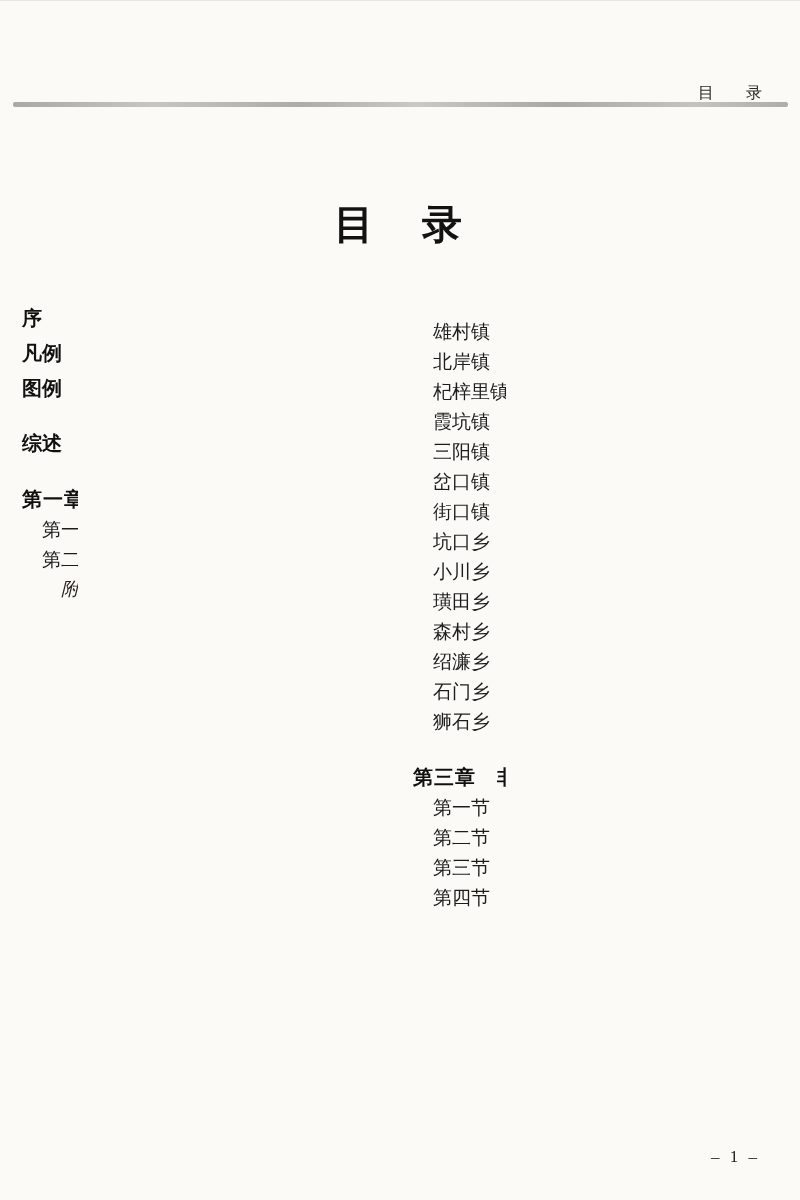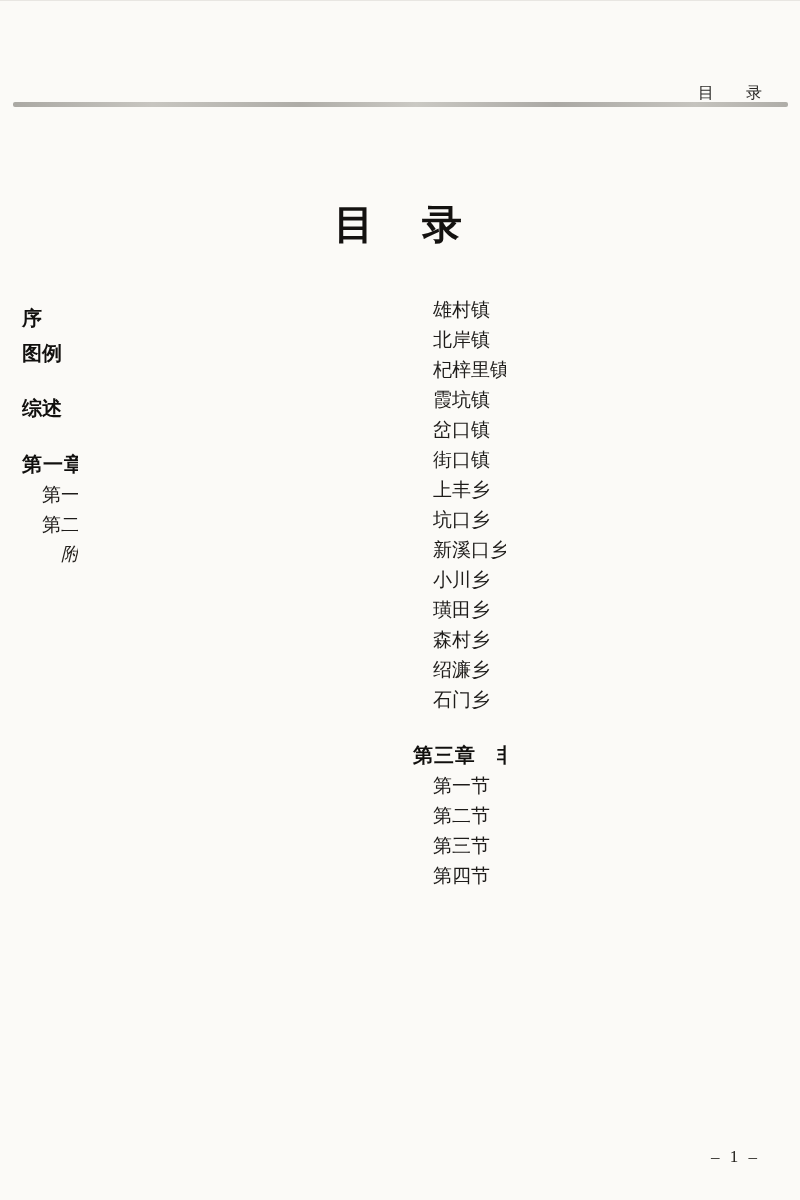--- a/index.html
+++ b/index.html
@@ -30,21 +30,21 @@
     font-size:40px;font-weight:700;
     letter-spacing:4px;
     color:#141210;
     font-family:"Liberation Serif",serif;
   }
   .col{
     position:absolute;
     display:flex;flex-direction:column;
   }
   .col-left{left:22px;top:300px;width:347px;}
-  .col-right{left:413px;top:293px;width:350px;}
+  .col-right{left:413px;top:315px;width:350px;}
   .row{
     display:flex;align-items:baseline;
     height:30px;line-height:30px;
     font-size:19px;white-space:nowrap;
   }
   .row .label{flex:0 0 auto;}
   .row .dots{
     flex:1 1 auto;
     align-self:stretch;
     margin:0 6px 0 10px;
@@ -102,20 +102,23 @@
 
   <div class="rule"></div>
 
   <div class="doc-title">目　录</div>
 
   <div class="col col-left" id="col-left">
       <div class="row t-front">
         <span class="label">序</span>
       </div>
       <div class="row t-front">
+        <span class="label">凡例</span>
+      </div>
+      <div class="row t-front">
         <span class="label">图例</span>
       </div>
       <div class="row t-overview">
         <span class="label">综述</span>
         <span class="dots"></span>
         <span class="page">(1)</span>
       </div>
       <div class="row t-chapter">
         <span class="label">第一章　概　况</span>
       </div>
@@ -224,45 +227,40 @@
         <span class="label">杞梓里镇</span>
         <span class="dots"></span>
         <span class="page">(212)</span>
       </div>
       <div class="row t-item">
         <span class="label">霞坑镇</span>
         <span class="dots"></span>
         <span class="page">(199)</span>
       </div>
       <div class="row t-item">
+        <span class="label">三阳镇</span>
+        <span class="dots"></span>
+        <span class="page">(229)</span>
+      </div>
+      <div class="row t-item">
         <span class="label">岔口镇</span>
         <span class="dots"></span>
         <span class="page">(244)</span>
       </div>
       <div class="row t-item">
         <span class="label">街口镇</span>
         <span class="dots"></span>
         <span class="page">(255)</span>
       </div>
       <div class="row t-item">
-        <span class="label">上丰乡</span>
-        <span class="dots"></span>
-        <span class="page">(276)</span>
-      </div>
-      <div class="row t-item">
         <span class="label">坑口乡</span>
         <span class="dots"></span>
         <span class="page">(285)</span>
       </div>
       <div class="row t-item">
-        <span class="label">新溪口乡</span>
-        <span class="dots"></span>
-        <span class="page">(321)</span>
-      </div>
-      <div class="row t-item">
         <span class="label">小川乡</span>
         <span class="dots"></span>
         <span class="page">(328)</span>
       </div>
       <div class="row t-item">
         <span class="label">璜田乡</span>
         <span class="dots"></span>
         <span class="page">(340)</span>
       </div>
       <div class="row t-item">
@@ -272,20 +270,25 @@
       </div>
       <div class="row t-item">
         <span class="label">绍濂乡</span>
         <span class="dots"></span>
         <span class="page">(369)</span>
       </div>
       <div class="row t-item">
         <span class="label">石门乡</span>
         <span class="dots"></span>
         <span class="page">(378)</span>
+      </div>
+      <div class="row t-item">
+        <span class="label">狮石乡</span>
+        <span class="dots"></span>
+        <span class="page">(383)</span>
       </div>
       <div class="row t-chapter">
         <span class="label">第三章　非行政区域</span>
       </div>
       <div class="row t-section">
         <span class="label">第一节　上海练江牧场</span>
         <span class="dots"></span>
         <span class="page">(389)</span>
       </div>
       <div class="row t-section">

